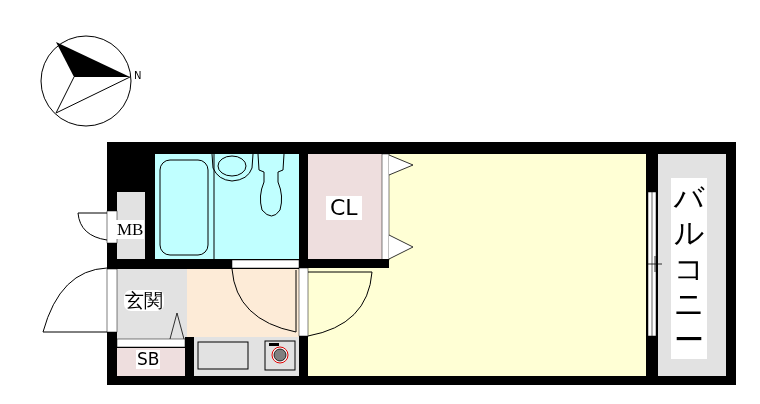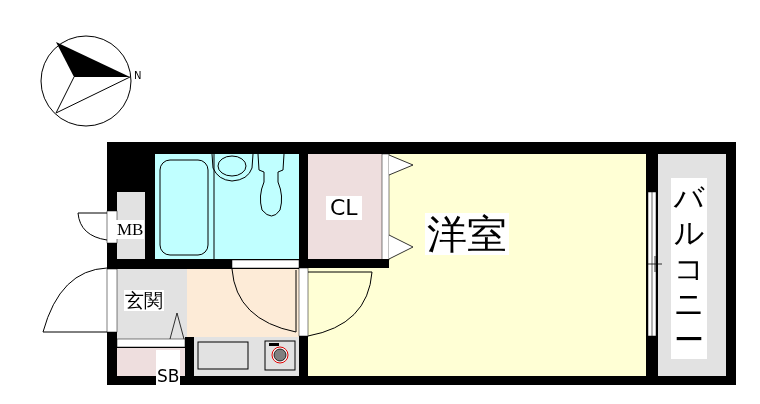--- a/index.html
+++ b/index.html
@@ -1,22 +1,22 @@
 <!DOCTYPE html>
 <html><head>
 <meta charset="utf-8">
 <style>
   html, body { margin: 0; padding: 0; background: #ffffff; }
   body { width: 760px; height: 404px; position: relative; overflow: hidden; font-family: "DejaVu Sans", sans-serif; }
   svg { position: absolute; left: 0; top: 0; }
   .lbl { position: absolute; background: #ffffff; color: #000; line-height: 1; white-space: nowrap; font-family: "DejaVu Sans", sans-serif; }
   .lbl-cl { left: 326px; top: 196px; font-size: 22px; padding: 1px 4px; }
   .lbl-mb { left: 116px; top: 220px; font-size: 17px; padding: 1px 1px; font-family: Liberation Serif, serif; }
-  .lbl-genkan { left: 124px; top: 290px; font-size: 19px; padding: 1px 1px; }
-  .lbl-sb { left: 136px; top: 350px; font-size: 17px; padding: 18px 1px; margin-left: 20px; }
+  .lbl-genkan { left: 124px; top: 290px; font-size: 19px; padding: 1px 1px; border-radius: 7px; }
+  .lbl-sb { left: 136px; top: 350px; font-size: 17px; padding: 1px 1px; }
   .lbl-room { left: 425px; top: 213px; font-size: 40px; padding: 0 2px; text-align: center; line-height: 1.05; }
   .lbl-balcony { left: 671px; top: 178px; width: 36px; font-size: 30px; padding: 2px 0; text-align: center; line-height: 1.18; white-space: normal; }
   .lbl-n { left: 134px; top: 71px; font-size: 10px; background: transparent; }
 </style>
 </head>
 <body>
 
 <svg width="760" height="404" viewBox="0 0 760 404">
 
   <g>
@@ -92,21 +92,20 @@
   <line x1="646" y1="264" x2="662" y2="264" stroke="#000" stroke-width="0.8"></line>
   <line x1="655" y1="256" x2="655" y2="272" stroke="#000" stroke-width="0.8"></line>
 </svg>
 
 <div class="lbl lbl-n">N</div>
 <div class="lbl lbl-cl">CL</div>
 <div class="lbl lbl-mb">MB</div>
 <div class="lbl lbl-genkan">玄関</div>
 <div class="lbl lbl-sb">SB</div>
 <div class="lbl lbl-room">
-  <div>洋室</div>
 </div>
 <div class="lbl lbl-balcony">
   <div>バ</div>
   <div>ル</div>
   <div>コ</div>
   <div>ニ</div>
   <div>ー</div>
 </div>
 
 </body></html>

